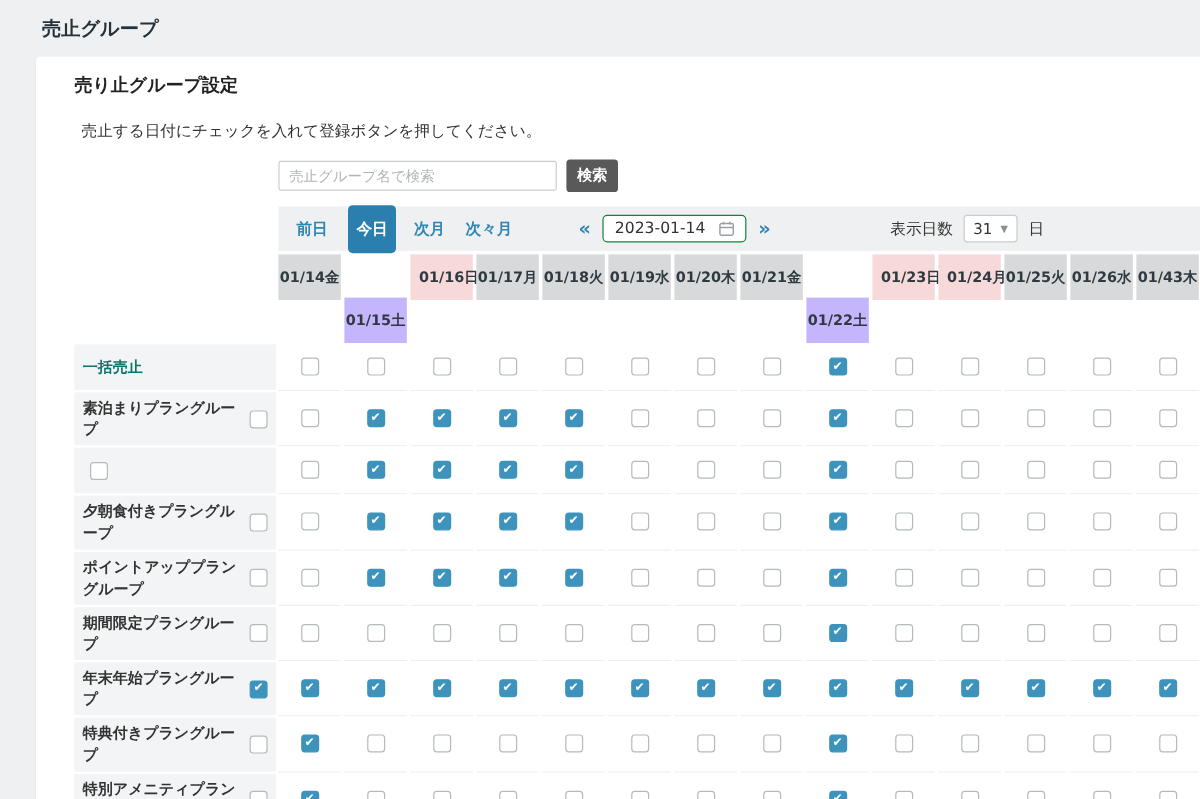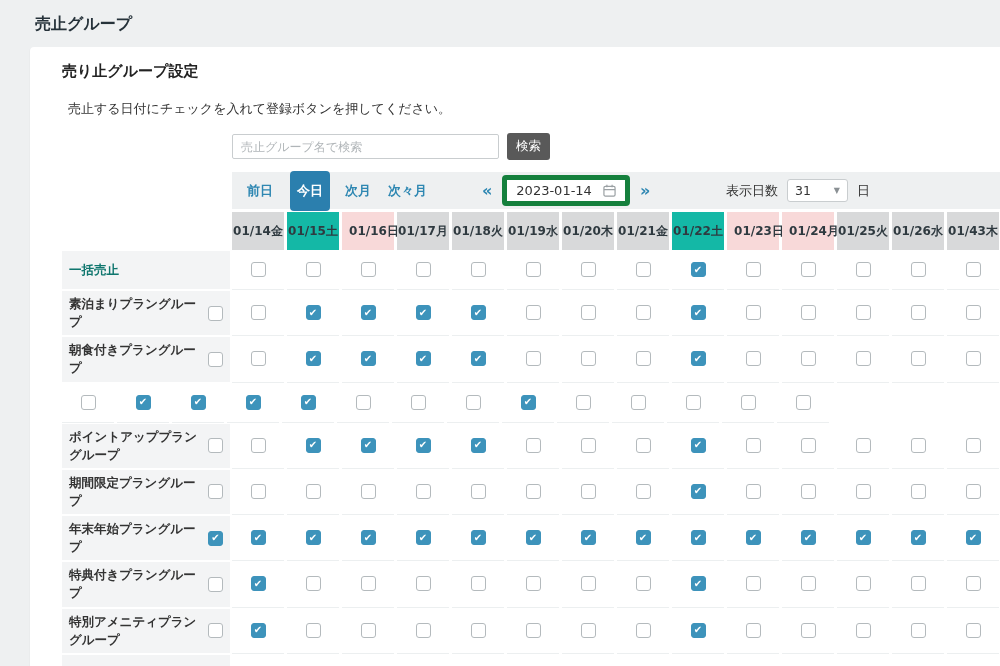--- a/index.html
+++ b/index.html
@@ -4,43 +4,43 @@
 <style>
   * { margin:0; padding:0; box-sizing:border-box; }
   html,body { width:1000px; height:666px; overflow:hidden; background:#eef0f1;
     font-family:"DejaVu Sans","Liberation Sans",sans-serif; }
   .page-title { position:absolute; left:35px; top:14px; font-size:16px; font-weight:bold; color:#26323a; }
   .card { position:absolute; left:30px; top:47px; width:995px; height:645px; background:#fff;
     border-radius:4px; box-shadow:0 1px 2px rgba(0,0,0,.07); padding:15px 0 0 32px; overflow:hidden; }
   .card-heading { font-size:15px; font-weight:bold; color:#222; }
   .instruction { font-size:13px; color:#333; margin:19px 0 0 6px; }
   .search-row { display:flex; align-items:center; margin:15px 0 0 170px; }
-  .search-input { width:267px; height:25px; border:1px solid #c9cdcf; border-radius:2px;
+  .search-input { width:232px; height:25px; border:1px solid #c9cdcf; border-radius:2px;
     padding:0 8px; font-size:12px; color:#333; font-family:inherit; }
   .search-input::placeholder { color:#b0b5b8; }
   .search-btn { margin-left:8px; background:#595959; color:#fff; border:none; border-radius:3px;
-    padding:5px 9px; font-size:12.5px; font-weight:normal; font-family:inherit; cursor:pointer; }
+    padding:5px 9px; font-size:12.5px; font-weight:bold; font-family:inherit; cursor:pointer; }
   .nav-band { display:flex; align-items:center; margin:12px 0 0 170px; background:#eef0f1; height:37px; padding:0 15px; }
   .nav-link { color:#2e87b2; font-weight:bold; font-size:13px; margin-right:17px; text-decoration:none; cursor:pointer; }
   .today-btn { background:#2b7fae; color:#fff; font-weight:bold; font-size:13px; border:none;
     border-radius:4px; padding:11px 7px; margin-right:15px; font-family:inherit; cursor:pointer; }
   .chev { color:#2e87b2; font-size:16px; font-weight:bold; cursor:pointer; }
   .chev.first { margin-left:38px; }
-  .date-box { display:flex; align-items:center; gap:11px; background:#fff; border:5px solid #15803d;
+  .date-box { display:flex; align-items:center; gap:11px; background:#fff; border:1px solid #15803d;
     border-radius:4px; padding:3px 9px; margin:0 10px; font-size:13px; color:#333; cursor:pointer; }
   .nav-right { display:flex; align-items:center; margin-left:auto; padding-right:140px; gap:9px; font-size:13px; color:#333; }
-  .days-select { display:flex; align-items:center; gap:23px; border:1px solid #c9cdcf; background:#fff;
+  .days-select { display:flex; align-items:center; gap:7px; border:1px solid #c9cdcf; background:#fff;
     border-radius:3px; padding:3px 7px; font-size:12.5px; color:#333; cursor:pointer;text-align:center; }
   .tri { font-size:8px; color:#8a9094; }
   .thead { display:flex; margin-top:3px; }
   .corner { width:170px; flex:none; }
   .hcell { width:52px; flex:none; margin-right:3px; height:38px; display:flex; flex-direction:row;
     align-items:center; justify-content:center; font-size:12px; font-weight:bold; color:#2f3a40;
     background:#d8d9da; line-height:1.25; }
-  .hcell.sat { background:#14b8a6; }
+  .hcell.sat { background:#c4b5fd;margin-top:36px; }
   .hcell.sun { background:#f8d9d9;padding-left:12px; }
   .row { display:flex; min-height:40px; align-items:stretch; }
   .label-cell { width:168px; flex:none; background:#f3f4f5; margin:1px 2px 1px 0; display:flex;
     align-items:center; padding:4px 7px; font-size:12.5px; font-weight:600; color:#333; line-height:1.45; }
   .label-cell .lt { flex:1; }
   .label-cell .lt.link { color:#0f766e; cursor:pointer; }
   .cell { width:52px; flex:none; margin-right:3px; display:flex; align-items:center; justify-content:center;
     border-bottom:1px solid #eceff0; background:#fff; }
   .cb { width:15px; height:15px; border:1px solid #b4babd; border-radius:3px; background:#fff;
     display:flex; align-items:center; justify-content:center; font-size:10px; line-height:1;
@@ -238,21 +238,20 @@
         </div>
         <div class="cell">
           <span class="cb"></span>
         </div>
         <div class="cell">
           <span class="cb"></span>
         </div>
       </div>
       <div class="row">
         <div class="label-cell">
-          <span class="lt">朝食付きプラングループ</span>
           <span class="cb rowcb"></span>
         </div>
         <div class="cell">
           <span class="cb"></span>
         </div>
         <div class="cell">
           <span class="cb on">✔</span>
         </div>
         <div class="cell">
           <span class="cb on">✔</span>
@@ -285,20 +284,24 @@
           <span class="cb"></span>
         </div>
         <div class="cell">
           <span class="cb"></span>
         </div>
         <div class="cell">
           <span class="cb"></span>
         </div>
       </div>
       <div class="row">
+        <div class="label-cell">
+          <span class="lt">夕朝食付きプラングループ</span>
+          <span class="cb rowcb"></span>
+        </div>
         <div class="cell">
           <span class="cb"></span>
         </div>
         <div class="cell">
           <span class="cb on">✔</span>
         </div>
         <div class="cell">
           <span class="cb on">✔</span>
         </div>
         <div class="cell">

